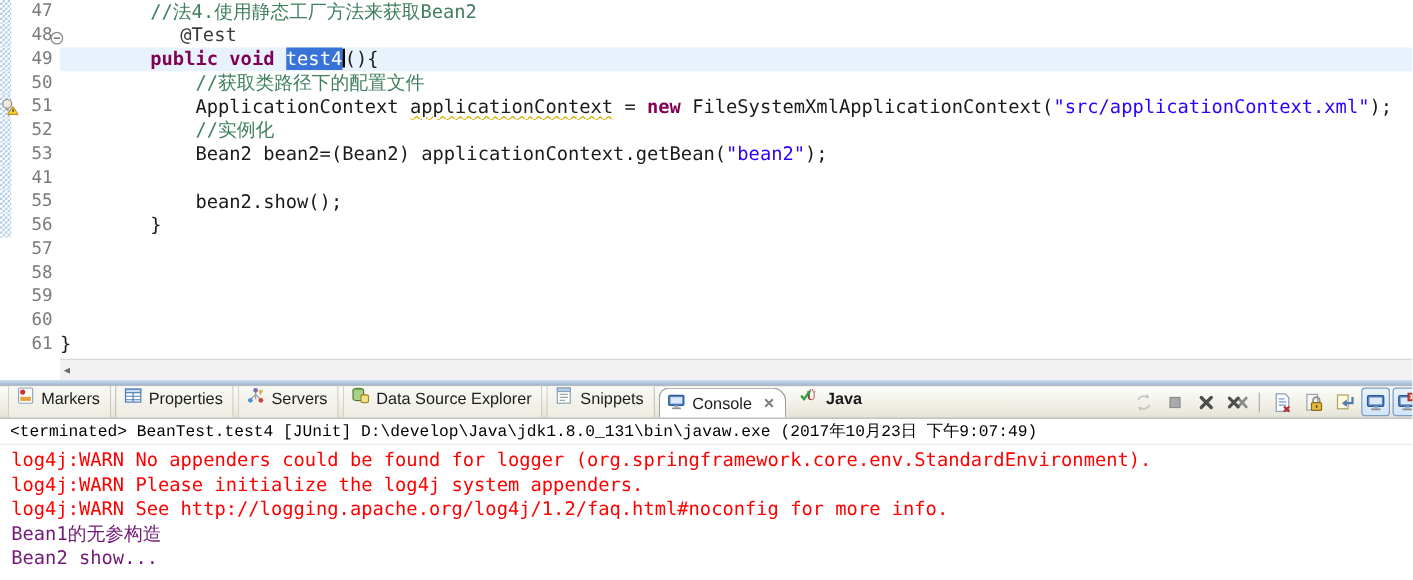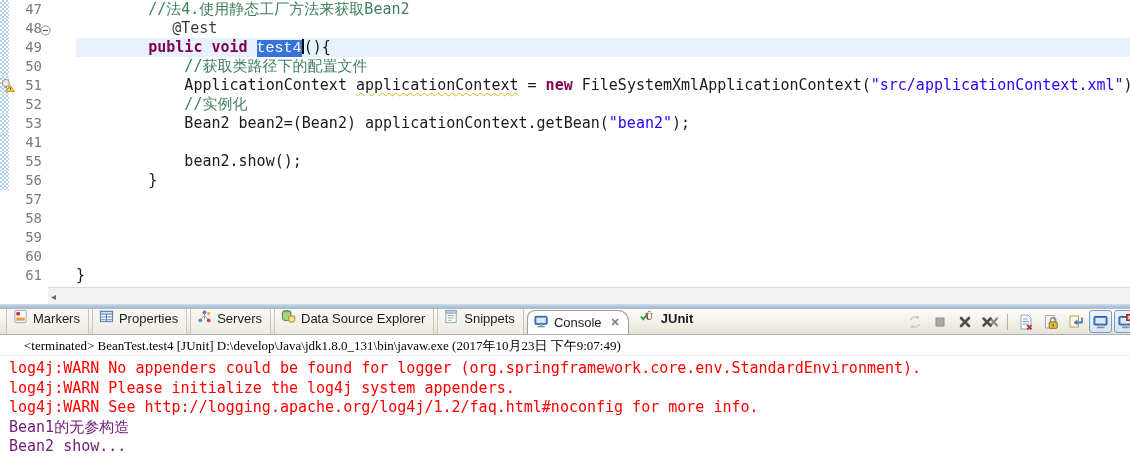--- a/index.html
+++ b/index.html
@@ -8,41 +8,41 @@
 
   :root{
     --comment:#3F7F5F; --keyword:#7F0055; --string:#2A00FF; --plain:#1a1a1a;
     --stderr:#ff0000; --selbg:#3874d8; --selfg:#ffffff; --curline:#e8f2fc;
     --lnum:#7b7b7b; --hatch:#aecde8; --warnline:#d8b512;
   }
 
   
   .editor{ position:relative; height:304px; background:#fff; }
   .code-line{ display:flex; height:19px; line-height:19px;
-              font-family:"DejaVu Sans Mono", monospace; font-size:15px; color:var(--plain);gap:28px; }
+              font-family:"DejaVu Sans Mono", monospace; font-size:15px; color:var(--plain); }
   .gutter{ position:relative; width:48px; flex:0 0 48px; display:flex; align-items:center; }
   .hatch{ width:9px; height:19px; flex:0 0 9px; }
   .hatch.on{
     background-image:
       linear-gradient(45deg, var(--hatch) 25%, transparent 25%, transparent 75%, var(--hatch) 75%),
       linear-gradient(45deg, var(--hatch) 25%, transparent 25%, transparent 75%, var(--hatch) 75%);
     background-size:4px 4px; background-position:0 0,2px 2px; background-color:#fff;
   }
   .lnum{ flex:1; text-align:right; padding-right:6px; color:var(--lnum);
          font-family:"DejaVu Sans Mono", monospace; font-size:14px; }
   .foldmark{ position:absolute; right:-3px; top:3px; }
   .warnicon{ position:absolute; left:0; top:2px; }
   .code-content{ flex:1; white-space:pre; }
   .code-content.current{ background:var(--curline); }
   .t-comment{ color:var(--comment); }
   .t-keyword{ color:var(--keyword); font-weight:bold; }
   .t-string{ color:var(--string); }
   .t-plain{ color:var(--plain); }
   .t-annotation{ color:#3b3b3b;margin-left:24px; }
-  .t-selected{ background:var(--selbg); color:var(--selfg);font-family:Liberation Mono, monospace; }
+  .t-selected{ background:var(--selbg); color:var(--selfg); }
   .t-warnvar{ text-decoration:underline; text-decoration-style:wavy;
               text-decoration-color:var(--warnline); text-decoration-thickness:1px;
               text-underline-offset:2px; }
   .cursor{ display:inline-block; width:2px; height:15px; background:#000; vertical-align:-2px; }
   .hscroll{ position:absolute; left:48px; right:0; bottom:0; height:17px;
             background:#f1f1f1; border-top:1px solid #dadada; display:flex; align-items:center; }
   .harrow{ color:#6a6a6a; font-size:10px; padding-left:3px; }
 
   
   .sash{ height:4px; background:linear-gradient(#cfdded,#9fb9d4); }
@@ -59,23 +59,23 @@
         margin-left:3px; font-size:13px; color:#1c1c1c; white-space:nowrap;
         background:linear-gradient(#fbfbfa,#eeece2); }
   .tab.sel{ background:#fff; height:24px; border-color:#9f9f9f; position:relative; z-index:2; }
   .tab.bold{ font-weight:bold; border-color:transparent; background:transparent; }
   .tab .close{ font-size:11px; color:#7d7d7d; font-weight:bold; margin-left:4px; }
   .toolbar{ position:absolute; right:-7px; top:1px; display:flex; align-items:center; gap:2px; }
   .tbtn{ width:23px; height:23px; display:flex; align-items:center; justify-content:center; }
   .tbtn.pressed{ background:linear-gradient(#eaf3fc,#d3e5f8); border:1px solid #7a9cc4; border-radius:3px; }
   .sep{ width:1px; height:16px; background:#b0b0b0; margin:0 4px; }
 
-  .status{ height:21px; line-height:21px; font-size:13px; color:#000; padding-left:24px;
+  .status{ height:21px; line-height:21px; font-size:13px; color:#000; padding-left:8px;
            white-space:pre; border-bottom:1px solid #ececec; background:#fff;
-           font-family:Liberation Serif, serif; }
+           font-family:Liberation Mono, monospace; }
   .output{ padding:3px 0 0 9px; }
   .outline{ font-family:"DejaVu Sans Mono", monospace; font-size:15px; line-height:19.5px; white-space:pre; }
   .outline.red{ color:var(--stderr); }
   .outline.black{ color:#701a75; }
 </style>
 </head>
 <body>
 
 <div class="screen">
 
@@ -262,21 +262,21 @@
                 <rect x="4" y="12.8" width="7.5" height="1.4" fill="#8d8d8d"></rect>
               </svg></span>
             <span class="lbl">Console</span>
             <span class="close">✕</span>
           </div>
           <div class="tab bold">
             <span class="icn"><svg width="17" height="15" viewBox="0 0 17 16">
                 <text x="6" y="12" font-size="11" font-family="serif" font-weight="bold" fill="#a03333">Ü</text>
                 <path d="M1.5 8l2.5 3L9 4" stroke="#2e9e3e" stroke-width="2" fill="none"></path>
               </svg></span>
-            <span class="lbl">JUnit</span>
+            <span class="lbl">Java</span>
           </div>
         </div>
       <div class="toolbar" id="toolbar">
           <span class="tbtn">
             <svg width="16" height="16" viewBox="0 0 16 16">
               <path d="M3.5 6a5 4 0 0 1 8-2.2M12.5 10a5 4 0 0 1-8 2.2" stroke="#c6c6c6" stroke-width="1.5" fill="none"></path>
               <path d="M11 1l1.4 3.2-3.3.3z" fill="#c6c6c6"></path>
               <path d="M5 15l-1.4-3.2 3.3-.3z" fill="#c6c6c6"></path>
             </svg>
           </span>

